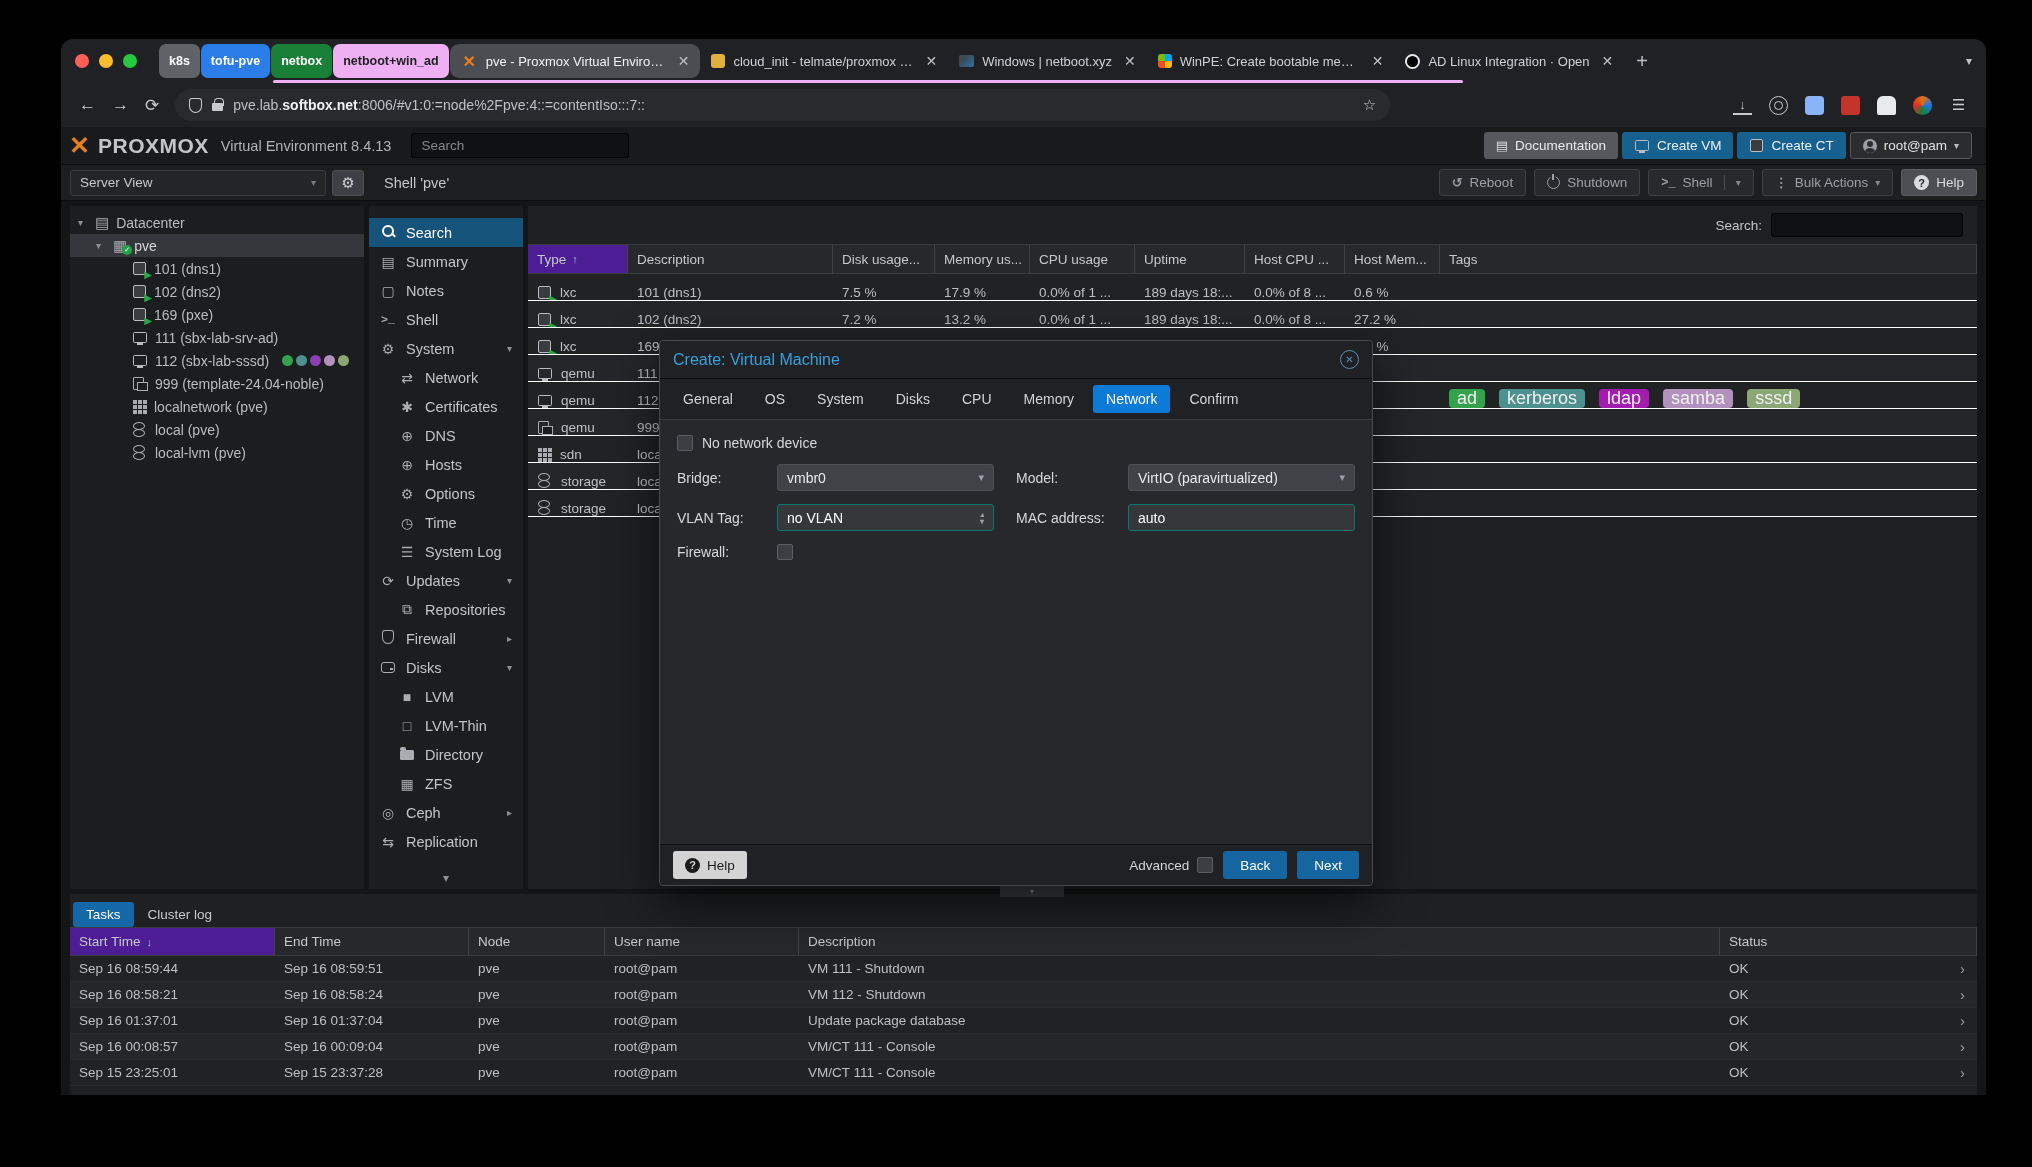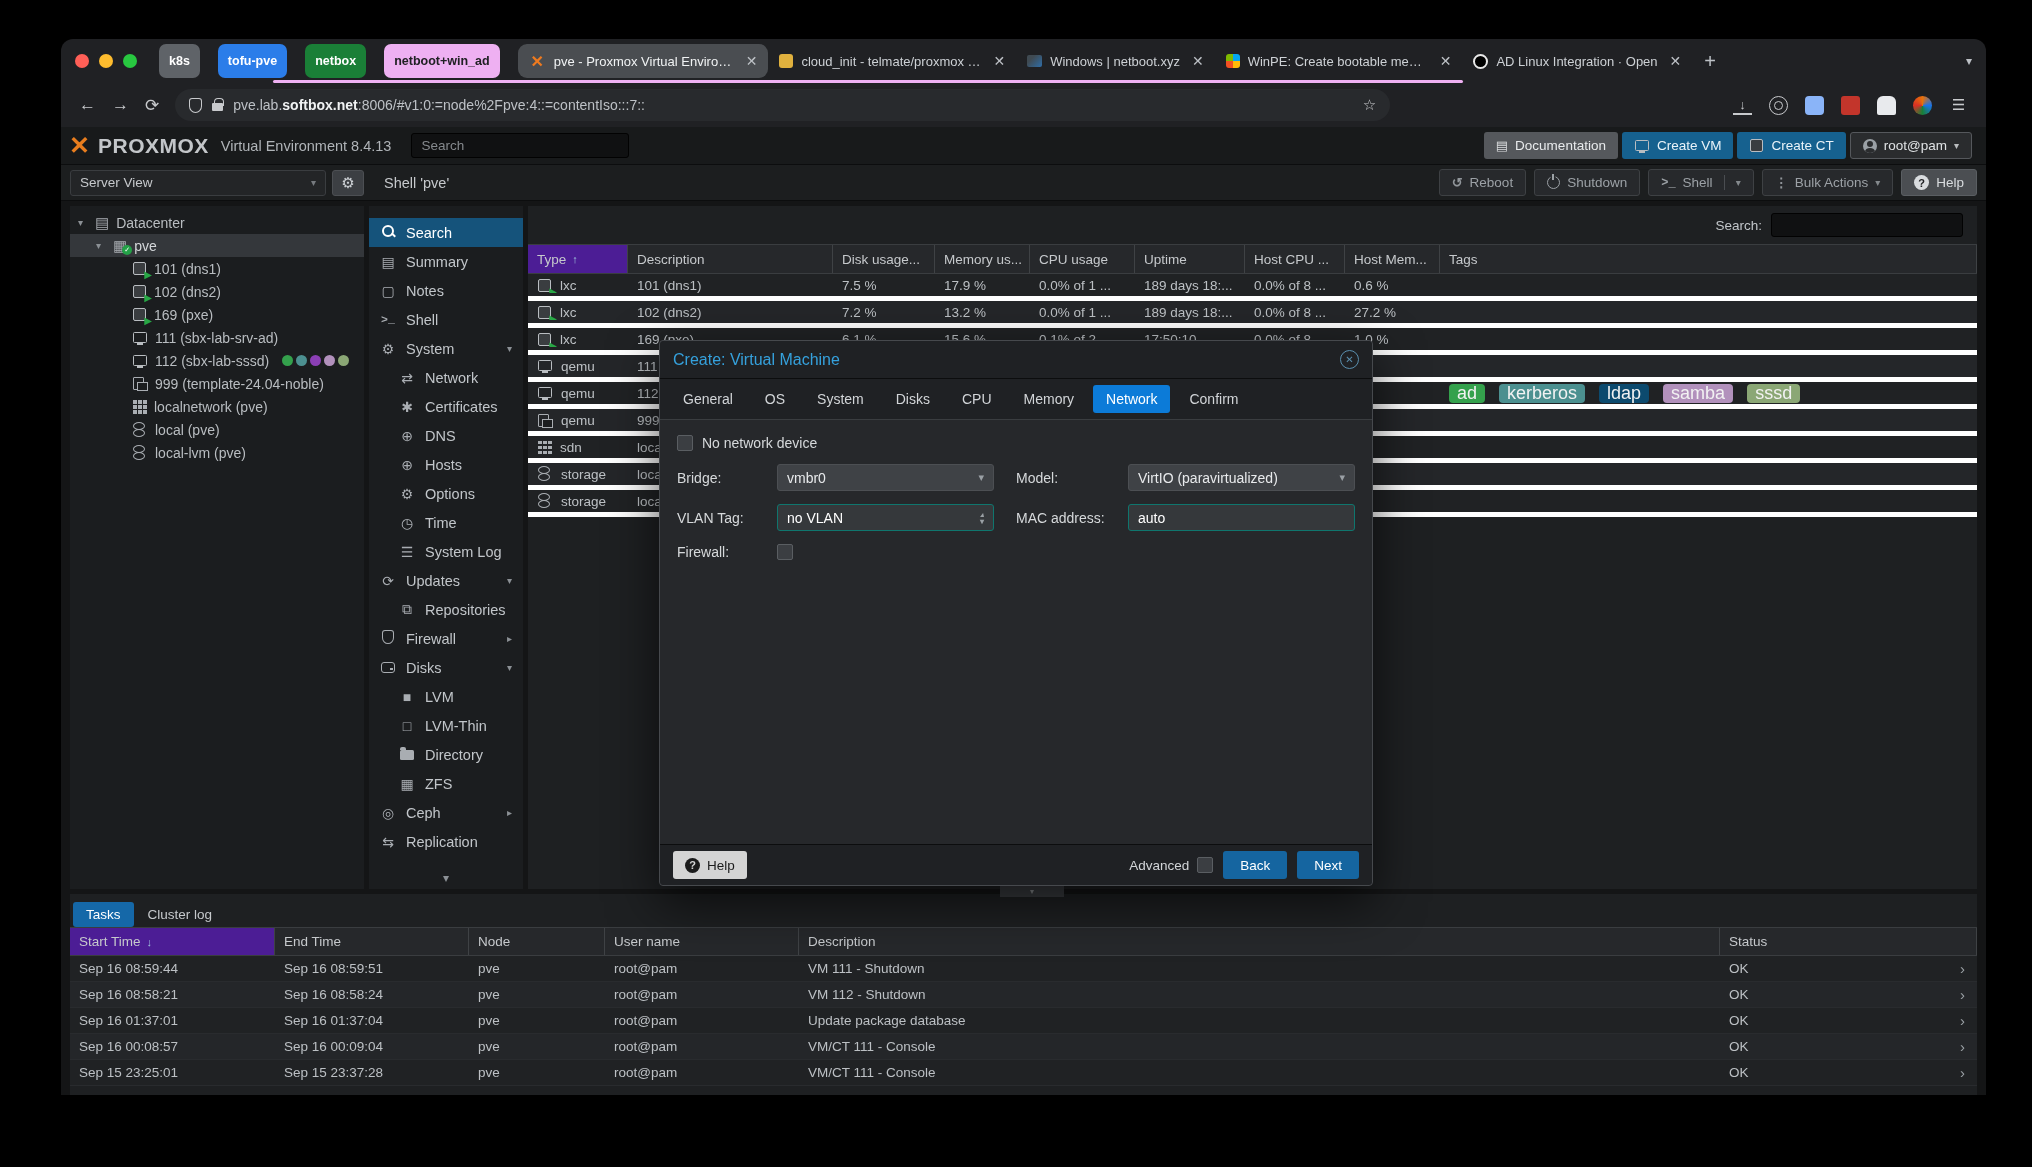--- a/index.html
+++ b/index.html
@@ -4,21 +4,21 @@
 <style>
 *{box-sizing:border-box;margin:0;padding:0}
 html,body{background:#000}
 body{width:2032px;height:1167px;position:relative;overflow:hidden;font-family:"Liberation Sans",sans-serif;-webkit-font-smoothing:antialiased}
 .window{position:absolute;left:61px;top:39px;width:1925px;height:1056px;background:#202124;border-radius:12px 12px 0 0;overflow:hidden;display:flex;flex-direction:column;box-shadow:0 20px 60px rgba(0,0,0,.8)}
 
 .tabbar{height:44px;display:flex;align-items:center;padding:0 14px;position:relative;flex:none}
 .lights{display:flex;gap:10px;margin-right:22px}
 .light{width:14px;height:14px;border-radius:50%}
 .l-red{background:#ff5f57}.l-yellow{background:#febc2e}.l-green{background:#28c840}
-.gpill{height:24px;border-radius:7px;padding:17px 10px;font-size:12.5px;font-weight:bold;color:#fff;display:flex;align-items:center;margin-right:18px;white-space:nowrap}
+.gpill{height:24px;border-radius:7px;padding:17px 10px;font-size:12.5px;font-weight:bold;color:#fff;display:flex;align-items:center;margin-right:1px;white-space:nowrap}
 .g-k8s{background:#5f6368}.g-tofu{background:#2b7de9}.g-netbox{background:#1a7f37}.g-netboot{background:#eeb0f2;color:#202124}
 .tab{height:34px;display:flex;align-items:center;gap:8px;padding:0 11px;color:#cdd1d5;font-size:13px;border-radius:9px;white-space:nowrap;overflow:hidden;flex:none}
 .tab.active{background:#4a4d51;color:#f1f3f4}
 .tab .title{overflow:hidden;text-overflow:ellipsis;max-width:180px}
 .tab .close{color:#bdc1c6;font-size:14px;margin-left:4px}
 .tab .close::before{content:"\2715"}
 .fav{width:17px;height:17px;flex:none;border-radius:3px;display:flex;align-items:center;justify-content:center}
 .fav-pm{color:#ee7a1f;font-weight:900;font-size:16px}.fav-pm::before{content:"\2715"}
 .fav-cube{background:#e0b13e;border-radius:3px;width:14px;height:14px}
 .fav-win{background:linear-gradient(135deg,#3f4a52 30%,#2f6ea8);width:15px;height:12px;border-radius:2px}
@@ -148,21 +148,21 @@
 
 .main{flex:1;background:#1e2022;display:flex;flex-direction:column;min-width:0}
 .search-row{height:38px;display:flex;align-items:center;justify-content:flex-end;gap:9px;padding:0 14px;color:#c2c6ca;font-size:13.5px;flex:none}
 .search-input{width:192px;height:24px;background:#101112;border:1px solid #020202;border-radius:3px}
 .ghead{height:30px;display:flex;background:#26282b;border-top:1px solid #3a3d40;border-bottom:1px solid #3a3d40;color:#c6c9cc;font-size:13.5px;flex:none}
 .gh{display:flex;align-items:center;padding:0 9px;border-right:1px solid #3f4245;gap:6px;overflow:hidden;white-space:nowrap}
 .gh.sorted{background:#4c1d95}
 .sortu{font-size:11px;color:#9fc2dc}.sortu::before{content:"\2191"}
 .sortd{font-size:11px;color:#9fc2dc}.sortd::before{content:"\2193"}
 .c1{width:100px}.c2{width:205px}.c3{width:102px}.c4{width:95px}.c5{width:105px}.c6{width:110px}.c7{width:100px}.c8{width:95px}.c9{flex:1}
-.grow{height:27px;display:flex;align-items:center;font-size:13.5px;color:#bcc0c4;background:#202224;border-bottom:5px solid #ffffff}
+.grow{height:27px;display:flex;align-items:flex-end;font-size:13.5px;color:#bcc0c4;background:#202224;border-bottom:1px solid #ffffff}
 .grow:nth-child(even){background:#242629}
 .gc{padding:0 9px;white-space:nowrap;overflow:hidden;display:flex;align-items:center;gap:8px}
 .chip{height:19px;border-radius:4px;padding:0 8px;font-size:18px;color:#f2f2f2;display:inline-flex;align-items:center;margin-right:6px}
 
 .tasks{height:201px;margin:0 9px;background:#1e2022;display:flex;flex-direction:column;flex:none}
 .ttabs{height:33px;display:flex;align-items:flex-end;gap:1px;padding:0 3px;flex:none}
 .ttab{padding:5px 13px;border-radius:3px;color:#c6c9cc;font-size:13.5px}
 .ttab.active{background:#1568a8;color:#fff}
 .thead{height:29px;display:flex;background:#26282b;border-top:1px solid #3a3d40;border-bottom:1px solid #3a3d40;color:#c6c9cc;font-size:13.5px;flex:none}
 .k1{width:205px}.k2{width:194px}.k3{width:136px}.k4{width:194px}.k5{width:921px}.k6{flex:1}
@@ -585,21 +585,21 @@
             <span class="gc c2">112 (sbx-lab-sssd)</span>
               <span class="gc c3"></span>
               <span class="gc c4"></span>
               <span class="gc c5"></span>
               <span class="gc c6"></span>
               <span class="gc c7"></span>
               <span class="gc c8"></span>
             <span class="gc c9">
               <span class="chip" style="background-color: rgb(52, 161, 76);">ad</span>
               <span class="chip" style="background-color: rgb(76, 144, 144);">kerberos</span>
-              <span class="chip" style="background-color: #0c4a6e;">ldap</span>
+              <span class="chip" style="background-color: #a21caf;">ldap</span>
               <span class="chip" style="background-color: rgb(178, 145, 188);">samba</span>
               <span class="chip" style="background-color: rgb(139, 167, 117);">sssd</span>
             </span>
           </div>
           <div class="grow">
             <span class="gc c1">
                 <span class="ic ic-tpl"></span>
                 <span>qemu</span>
               </span>
             <span class="gc c2">999 (template-24.04-noble)</span>

